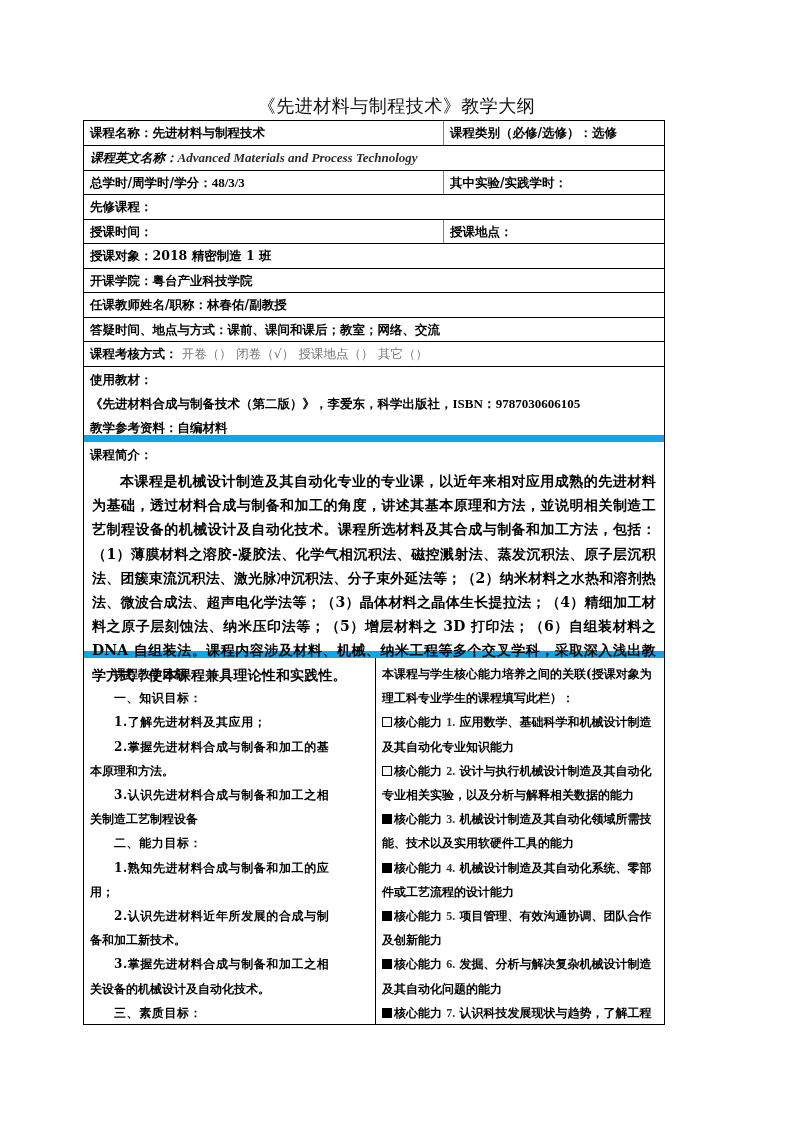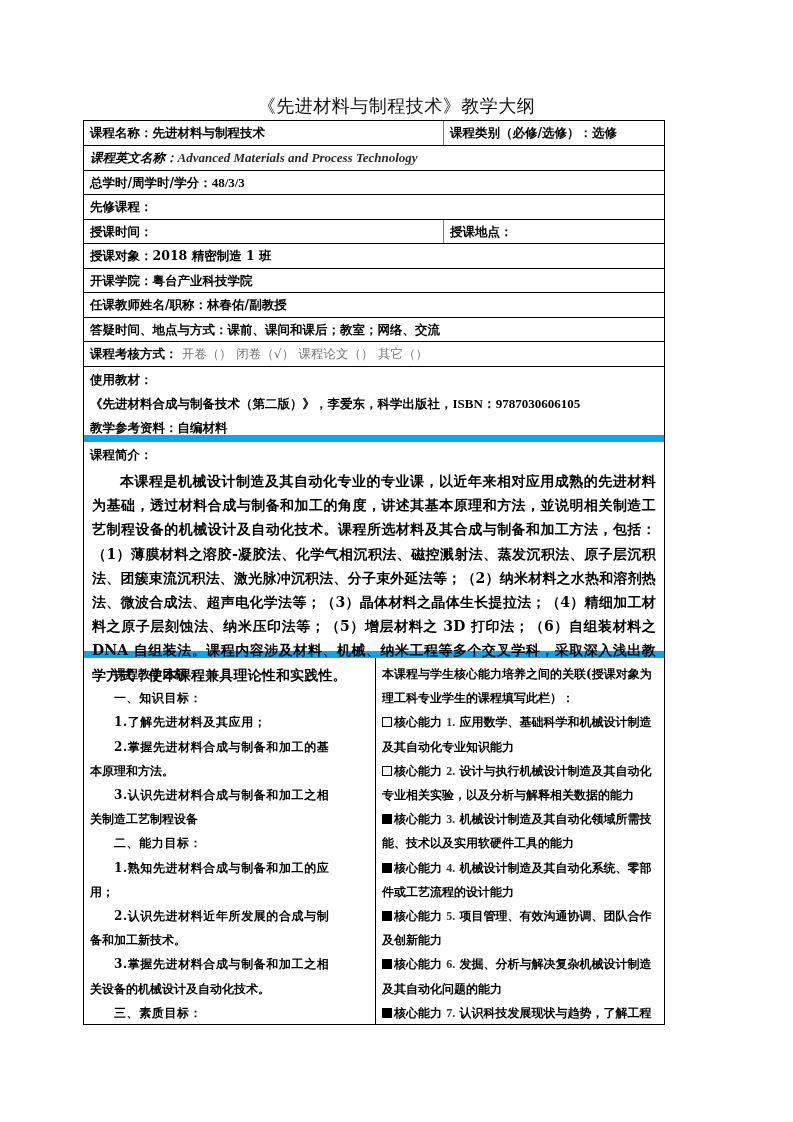--- a/index.html
+++ b/index.html
@@ -54,20 +54,23 @@
   <div class="row" style="top:25px;height:24.5px;">
     <div class="cell" style="left:0;right:0;font-style:italic;">
       <span class="lbl">课程英文名称：</span><span class="eng">Advanced Materials and Process Technology</span>
     </div>
   </div>
 
   <div class="row" style="top:49.5px;height:24.5px;">
     <div class="cell" style="left:0;width:359px;">
       <span class="lbl">总学时/周学时/学分：</span><span class="eng" style="color:#000">48/3/3</span>
     </div>
+    <div class="cell split" style="left:359px;right:0;">
+      <span class="lbl">其中实验/实践学时：</span><span class="val"></span>
+    </div>
   </div>
 
   <div class="row" style="top:74px;height:24.5px;">
     <div class="cell" style="left:0;right:0;">
       <span class="lbl">先修课程：</span><span class="val"></span>
     </div>
   </div>
 
   <div class="row" style="top:98.5px;height:24.5px;">
     <div class="cell" style="left:0;width:359px;">
@@ -100,21 +103,21 @@
     <div class="cell" style="left:0;right:0;">
       <span class="lbl">答疑时间、地点与方式：</span><span class="val">课前、课间和课后；教室；网络、交流</span>
     </div>
   </div>
 
   <div class="row" style="top:221px;height:25px;">
     <div class="cell" style="left:0;right:0;">
       <span class="lbl">课程考核方式：</span>
       <span class="gray"><span>开卷</span><span>（）</span></span>
       <span class="gray"><span>闭卷</span><span>（√）</span></span>
-      <span class="gray"><span>课程论文</span><span>（）</span></span>
+      <span class="gray"><span>授课地点</span><span>（）</span></span>
       <span class="gray"><span>其它</span><span>（）</span></span>
     </div>
   </div>
 
   <div class="block" style="top:246px;height:75px;padding-top:1px;">
     <div class="line">使用教材：</div>
     <div class="line">
       <span>《先进材料合成与制备技术（第二版）》，李爱东，科学出版社，</span><span class="eng" style="color:#000">ISBN：</span><span class="eng" style="color:#000">9787030606105</span>
     </div>
     <div class="line">

